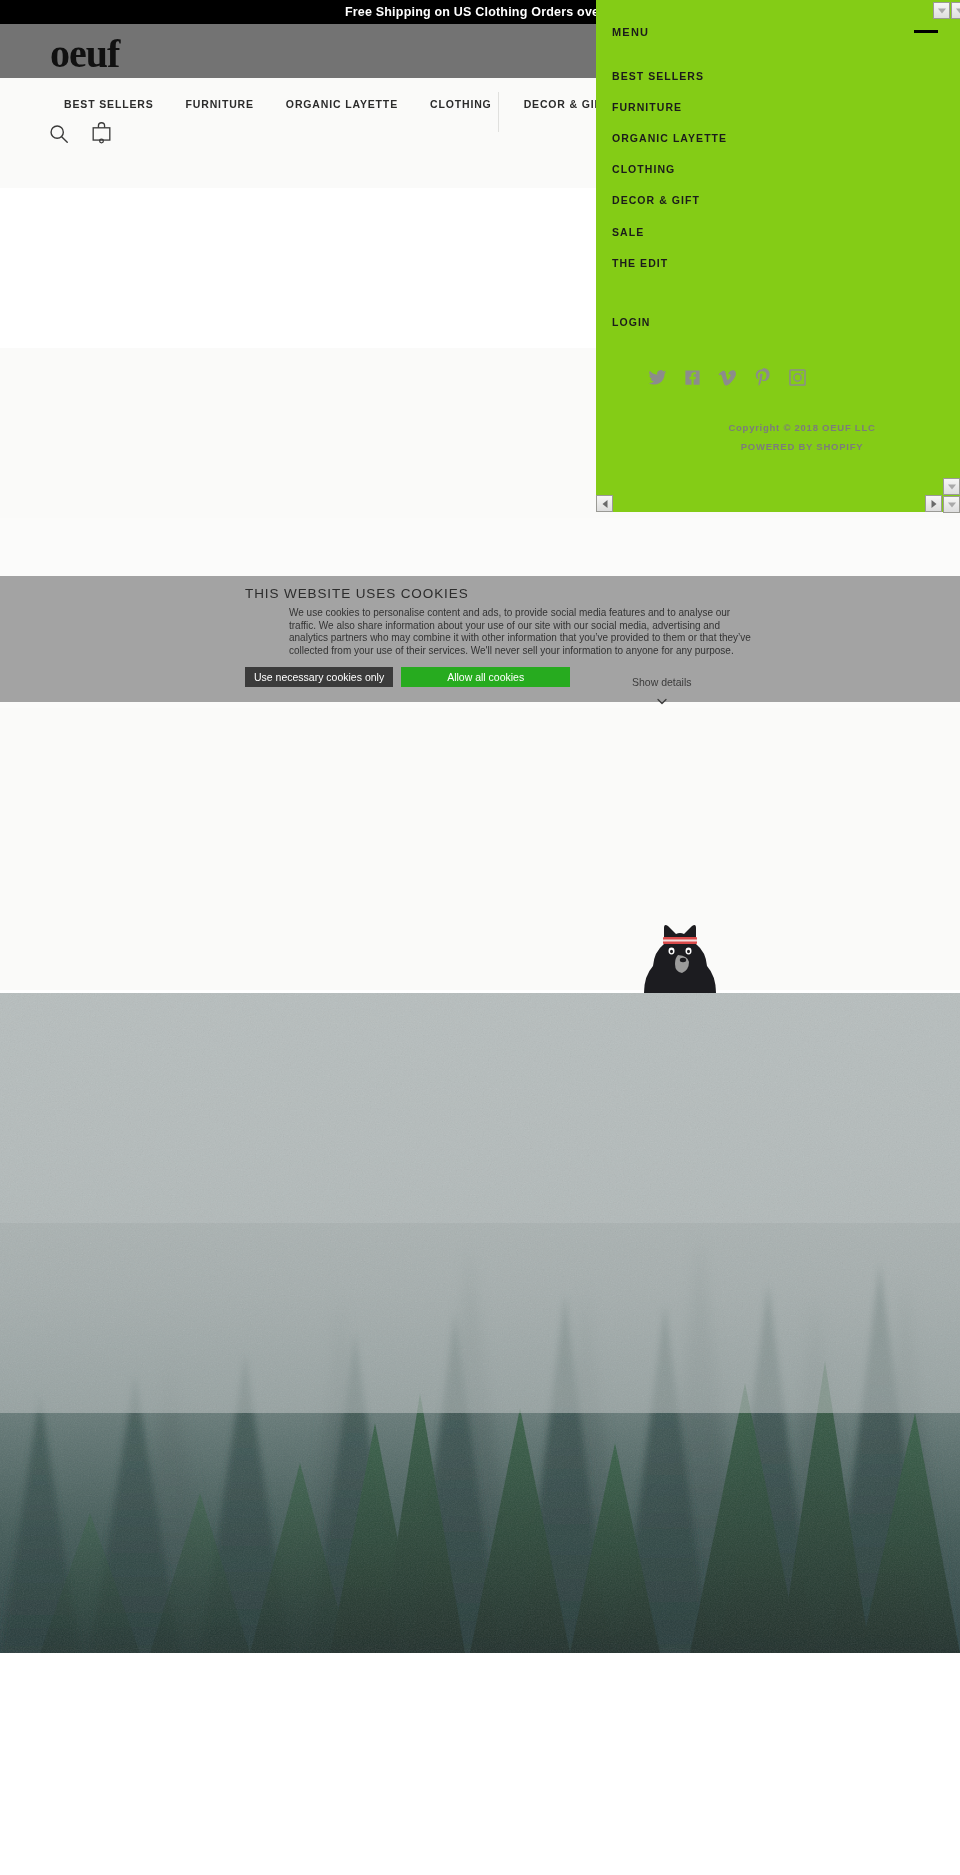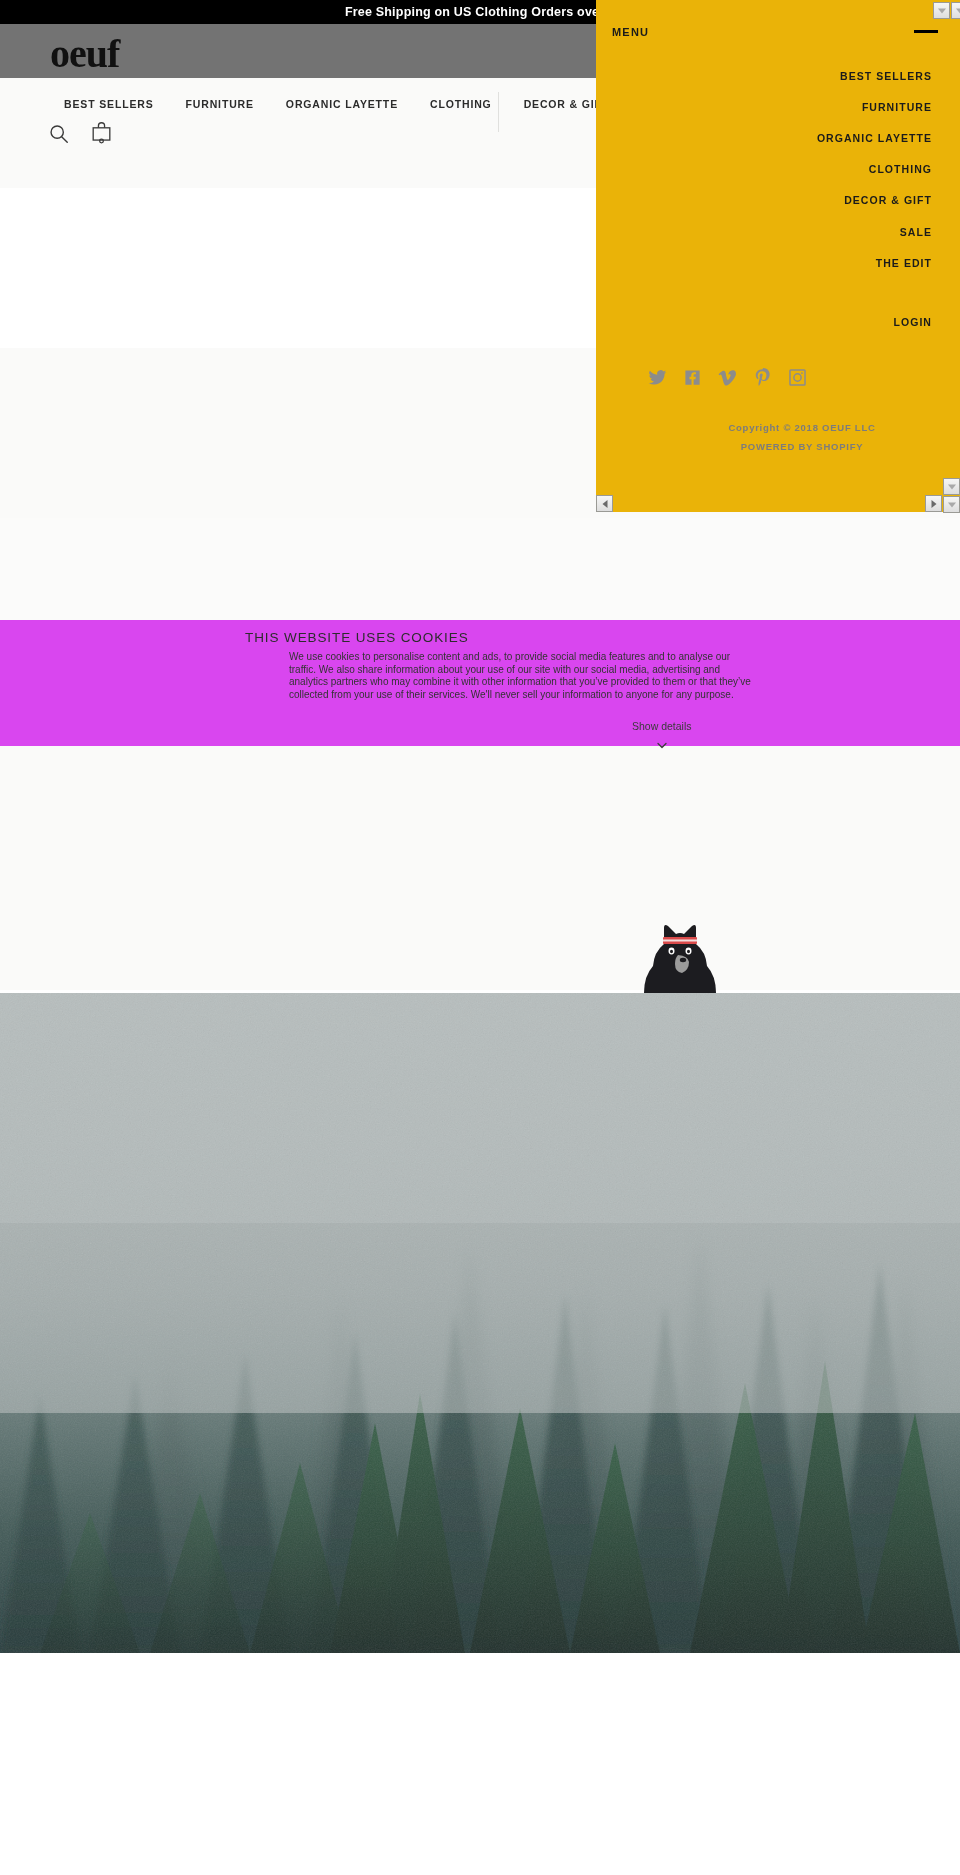--- a/index.html
+++ b/index.html
@@ -151,24 +151,24 @@
     position: absolute;
     left: 0; top: 1653px;
     width: 960px; height: 222px;
     background: #ffffff;
   }
 
   
   .cookie-banner {
     position: absolute;
     left: 0;
-    top: 620px;
+    top: 576px;
     width: 960px;
     height: 126px;
-    background: #d946ef;
+    background: #a3a3a3;
     z-index: 40;
   }
   .cookie-inner {
     position: absolute;
     left: 245px;
     top: 10px;
     width: 470px;
   }
   .cookie-title {
     font-size: 13.5px;
@@ -222,23 +222,22 @@
     flex-direction: column;
   }
 
   
   .menu-panel {
     position: absolute;
     left: 596px;
     top: 0;
     width: 364px;
     height: 512px;
-    background: #eab308;
+    background: #84cc16;
     z-index: 60;
-    text-align: right;
   }
   .menu-heading {
     position: absolute;
     left: 16px; top: 26px;
     font-size: 11px;
     font-weight: bold;
     letter-spacing: 1.2px;
     color: #1b1b1b;
   }
   .menu-close {
@@ -475,20 +474,24 @@
       </svg>
     </div>
 
     <div class="below-forest"></div>
   </div>
 
   <div class="cookie-banner">
     <div class="cookie-inner">
       <div class="cookie-title">THIS WEBSITE USES COOKIES</div>
       <div class="cookie-body">We use cookies to personalise content and ads, to provide social media features and to analyse our traffic. We also share information about your use of our site with our social media, advertising and analytics partners who may combine it with other information that you’ve provided to them or that they’ve collected from your use of their services.  We'll never sell your information to anyone for any purpose.</div>
+      <div class="cookie-actions">
+        <button class="btn-necessary">Use necessary cookies only</button>
+        <button class="btn-allow">Allow all cookies</button>
+      </div>
     </div>
     <div class="show-details">
       <span>Show details</span>
       <span>
         <svg width="10" height="7" viewBox="0 0 10 7" fill="none" stroke="#3b3b3b" stroke-width="1.3">
           <path d="M1 1.5 L5 5.5 L9 1.5" stroke-linecap="round" stroke-linejoin="round"></path>
         </svg>
       </span>
     </div>
   </div>

